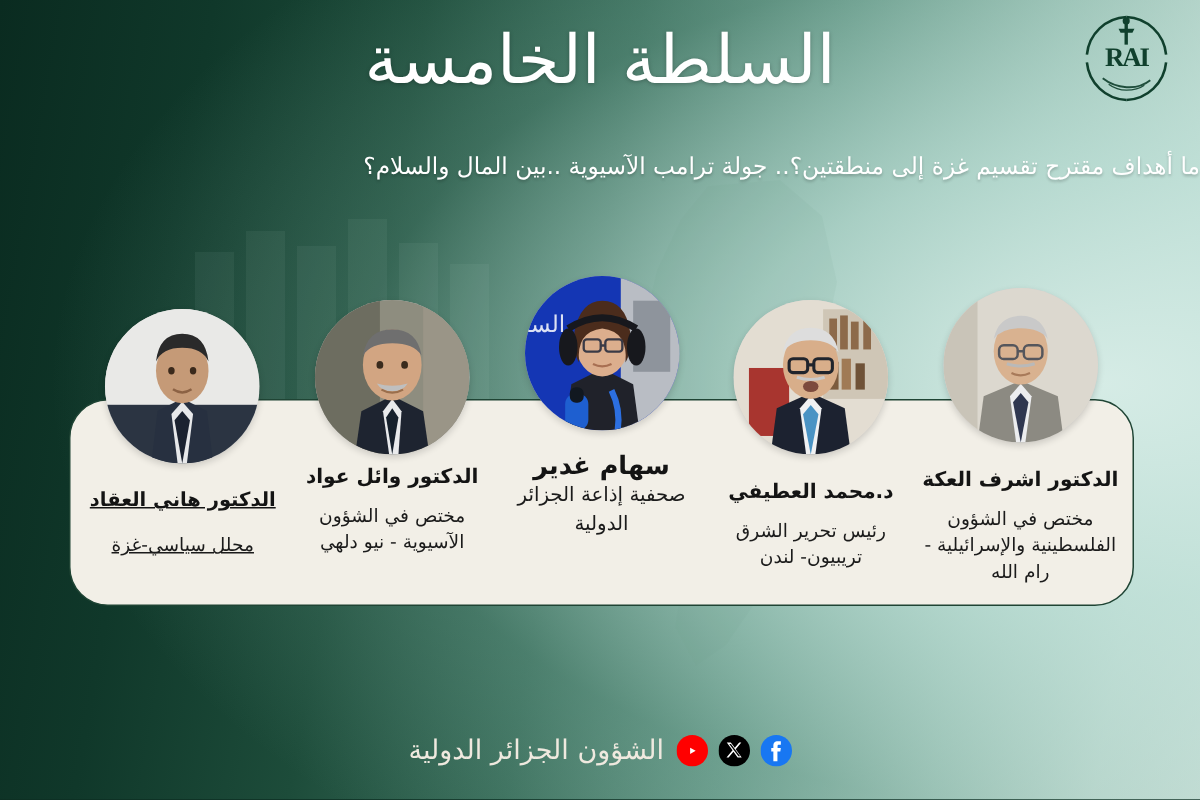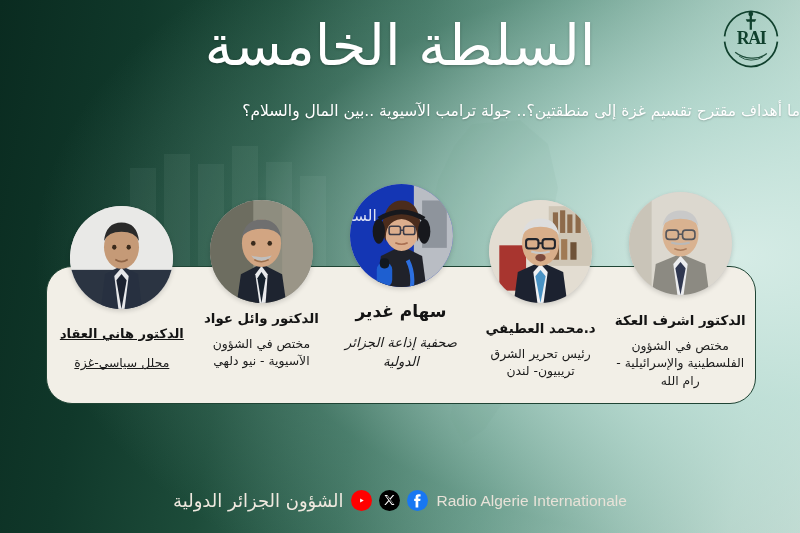--- a/index.html
+++ b/index.html
@@ -40,21 +40,21 @@
     position:absolute;
     right:16px; top:6px;
     width:66px; height:66px;
   }
 
   .title {
     position:absolute;
     top:14px; left:0; right:0;
     text-align:center;
     color:#ffffff;
-    font-size:56px;
+    font-size:45px;
     line-height:1.15;
     font-weight:400;
     letter-spacing:0px;
     text-shadow:0 1px 3px rgba(0,0,0,0.25);
   }
 
   .subtitle {
     position:absolute;
     top:100px; left:0; right:0;
     text-align:right;
@@ -131,21 +131,21 @@
   .g4 .avatar { margin-bottom:18px; }   
 
   .g0 { margin-top:28px; }
   .g1 { margin-top:22px; }
   .g2 { margin-top:6px; }
   .g3 { margin-top:22px; }
   .g4 { margin-top:14px; }
 
   .g0 .guest-name { font-size:13.0px;text-decoration:underline; }
   .g2 .guest-name { font-size:17px; }
-  .g2 .guest-role { margin-top:12px; font-size:13.2px;font-style:italic; }
+  .g2 .guest-role { margin-top:0; font-size:13.2px; }
   .g0 .guest-role { margin-top:12px;text-decoration:underline; }
 
   
   .footer {
     position:absolute;
     left:0; right:0; bottom:22px;
     display:flex;
     flex-direction:row;
     justify-content:center;
     align-items:center;
@@ -329,21 +329,20 @@
           <path d="M44 55 q6 3 12 0" stroke="#a87a5a" stroke-width="1.4" fill="none"></path>
         </svg>
       </div>
       <div class="guest-name">الدكتور اشرف العكة</div>
       <div class="guest-role">مختص في الشؤون الفلسطينية والإسرائيلية - رام الله</div>
     </div>
 
   </div>
 
   <div class="footer">
-    <div class="footer-text-en">Radio Algerie Internationale</div>
 
     <div class="social">
       <svg width="21" height="21" viewBox="0 0 24 24" aria-hidden="true">
         <circle cx="12" cy="12" r="12" fill="#1877F2"></circle>
         <path d="M15.1 12.6h-2.2V20h-3.1v-7.4H8.2V9.9h1.6V8.3c0-2.2 .9-3.5 3.5-3.5h2.2v2.7h-1.4c-1 0-1.1 .4-1.1 1.1v1.3h2.5l-.4 2.7z" fill="#fff"></path>
       </svg>
 
       <svg width="21" height="21" viewBox="0 0 24 24" aria-hidden="true">
         <circle cx="12" cy="12" r="12" fill="#000000"></circle>
         <path d="M6.3 5.7h3.1l3 4.1 3.4-4.1h1.6l-4.3 5.1 4.6 6.4h-3.1l-3.2-4.4-3.7 4.4H6.1l4.6-5.5L6.3 5.7zm1.9 1.1 7 9.3h1.3l-7-9.3H8.2z" fill="#fff"></path>

